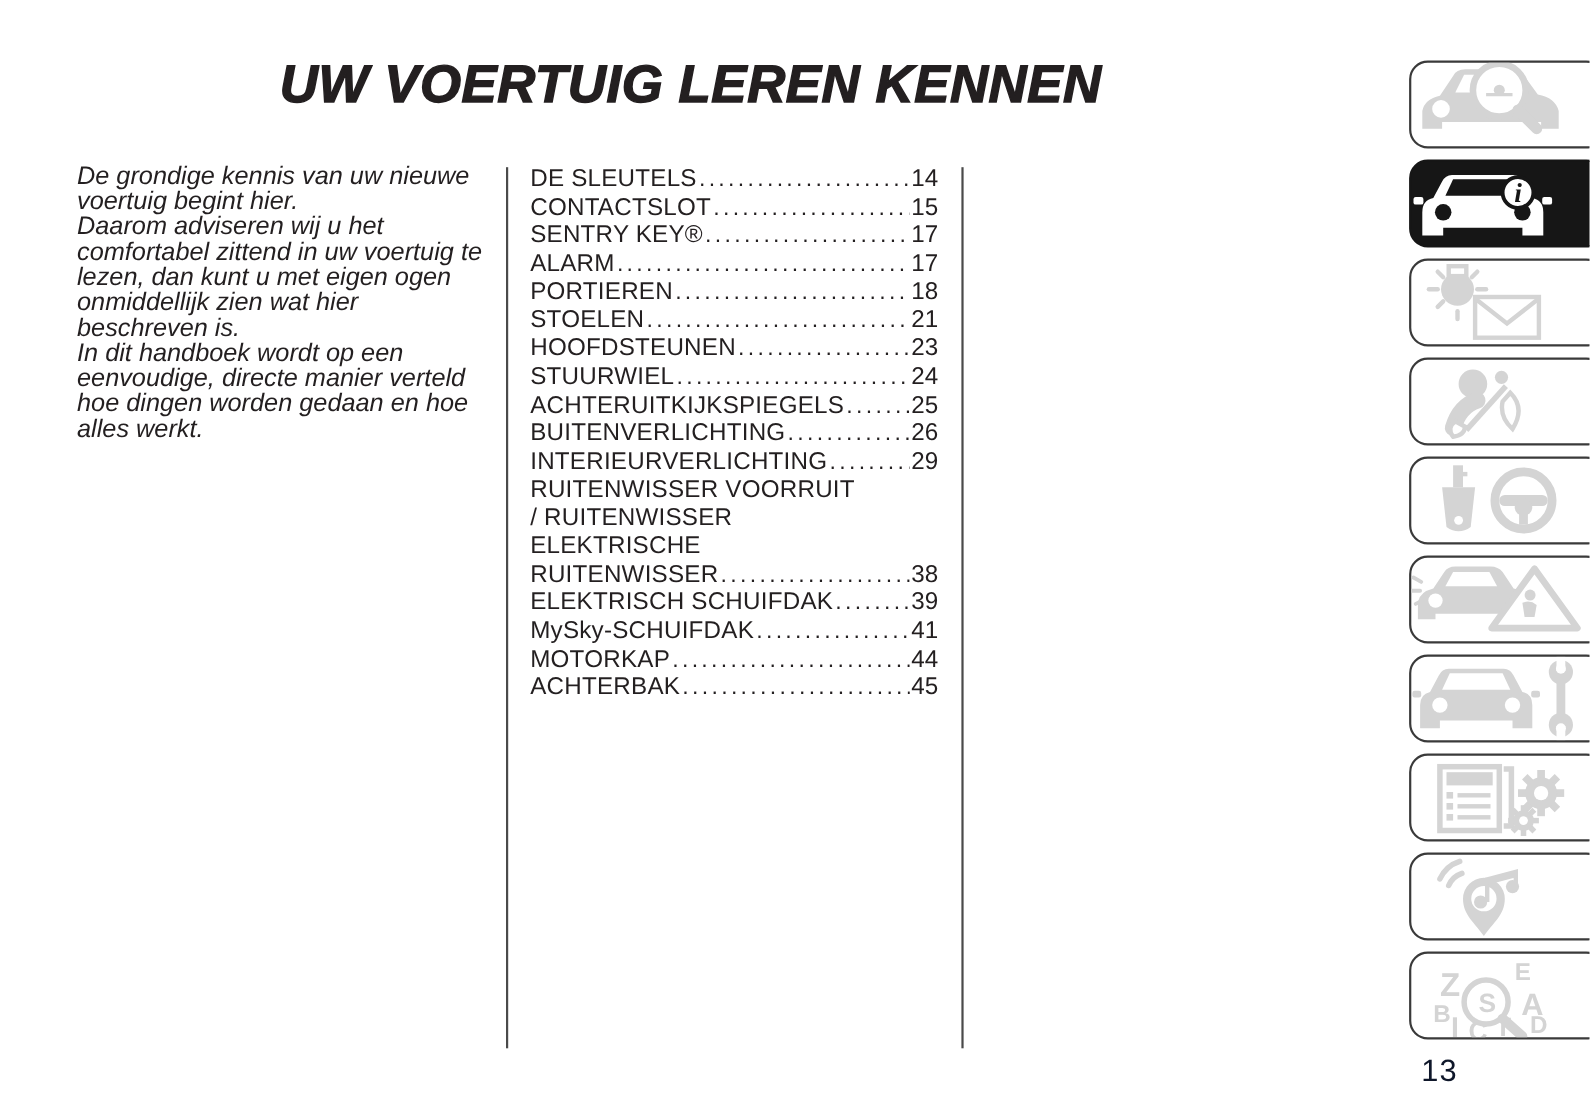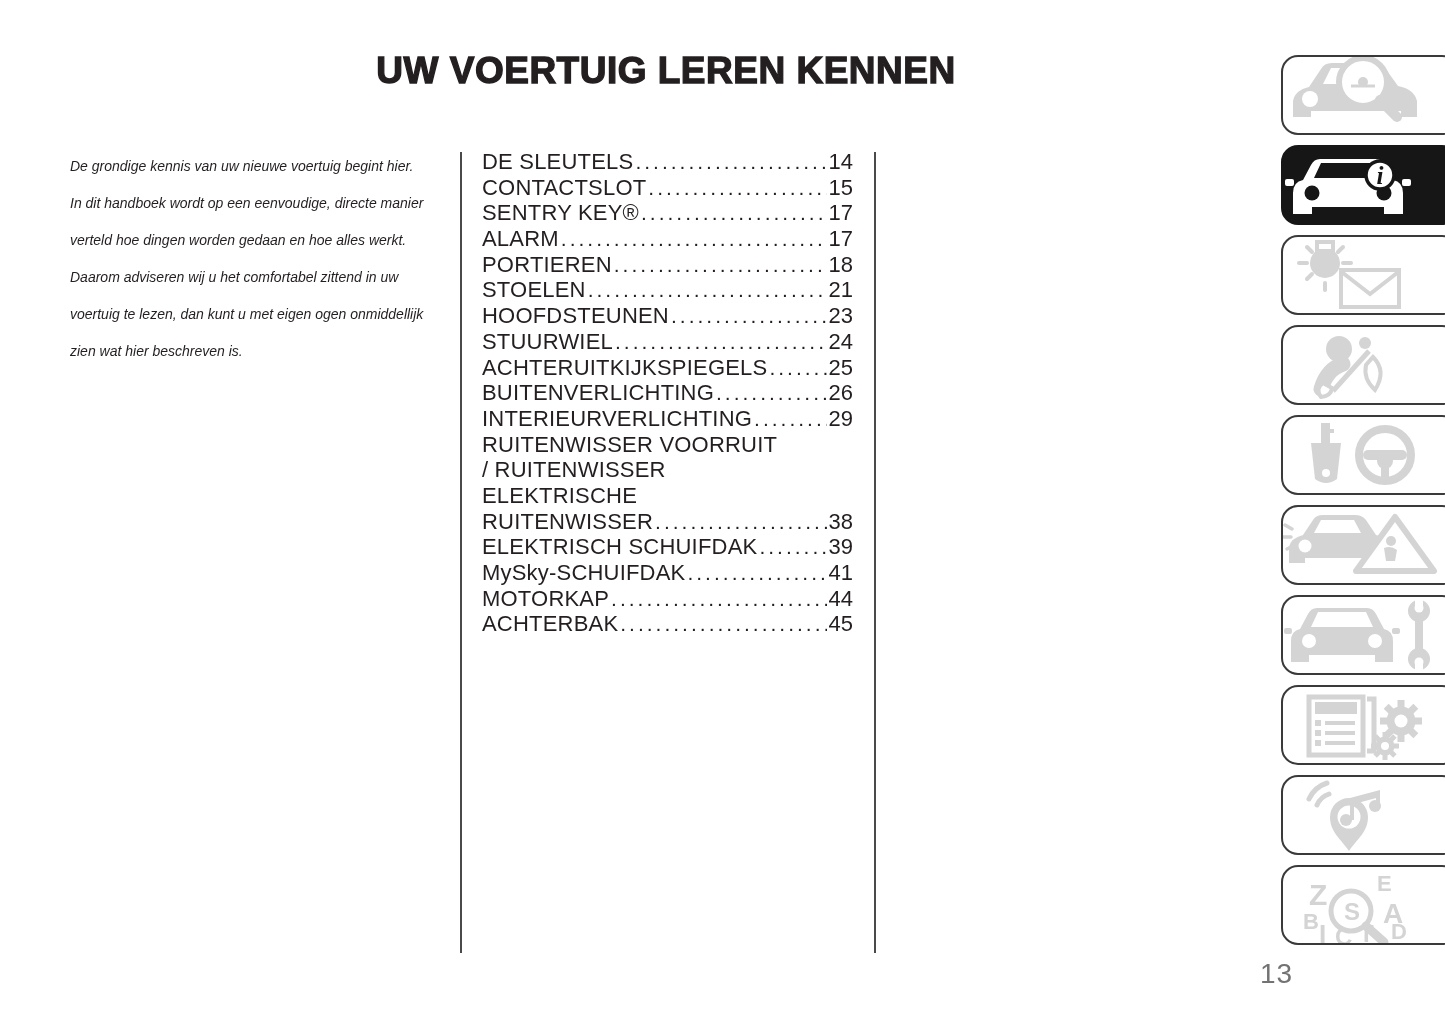--- a/index.html
+++ b/index.html
@@ -8,35 +8,36 @@
     background: #ffffff;
     overflow: hidden;
     font-family: "Liberation Sans", sans-serif;
     color: var(--text, #231f20);
   }
   .page { position: relative; width: 1445px; height: 1018px; }
 
   
   .title {
     position: absolute;
-    left: 666px; top: 50px;
+    left: 628px; top: 50px;
     transform: translateX(-50%);
     white-space: nowrap;
-    font-size: 37px; font-weight: bold;
+    font-size: 48px; font-weight: bold;
     letter-spacing: 0.5px;
     -webkit-text-stroke: 1.3px var(--text, #231f20);
     color: var(--text, #231f20);
+    font-style: italic;
   }
 
   
   .intro {
     position: absolute;
     left: 70px; top: 148px; width: 378px;
     font-style: italic;
-    font-size: 14px; line-height: 37px;
+    font-size: 23px; line-height: 23px;
   }
   .intro p { margin: 0; }
 
   
   .vrule { position: absolute; top: 152px; width: 2px; height: 801px; background: var(--rule, #4a4a4a); }
   .vrule.left  { left: 460px; }
   .vrule.right { left: 874px; }
 
   
   .toc {
@@ -74,36 +75,36 @@
     background: var(--active-tab-bg, #161616);
     border-color: var(--active-tab-bg, #161616);
     color: var(--active-icon, #ffffff);
     --bg: var(--active-tab-bg, #161616);
   }
   .tab svg { display: block; margin: 0; width: 162px; height: 76px; }
 
   
   .pagenum {
     position: absolute;
-    left: 1260px; top: 958px;
+    left: 1292px; top: 958px;
     font-size: 28px; letter-spacing: 1px;
-    color: #737373;
+    color: #0f172a;
   }
 </style>
 </head>
 <body>
 
 <div class="page">
 
   <div class="title">UW VOERTUIG LEREN KENNEN</div>
 
   <div class="intro">
     <p>De grondige kennis van uw nieuwe voertuig begint hier.</p>
+    <p>Daarom adviseren wij u het comfortabel zittend in uw voertuig te lezen, dan kunt u met eigen ogen onmiddellijk zien wat hier beschreven is.</p>
     <p>In dit handboek wordt op een eenvoudige, directe manier verteld hoe dingen worden gedaan en hoe alles werkt.</p>
-    <p>Daarom adviseren wij u het comfortabel zittend in uw voertuig te lezen, dan kunt u met eigen ogen onmiddellijk zien wat hier beschreven is.</p>
   </div>
 
   <div class="vrule left"></div>
   <div class="vrule right"></div>
 
   <div class="toc">
       <div class="toc-row">
       <span class="toc-label">DE SLEUTELS</span>
       <span class="toc-dots"></span>
       <span class="toc-page">14</span>

